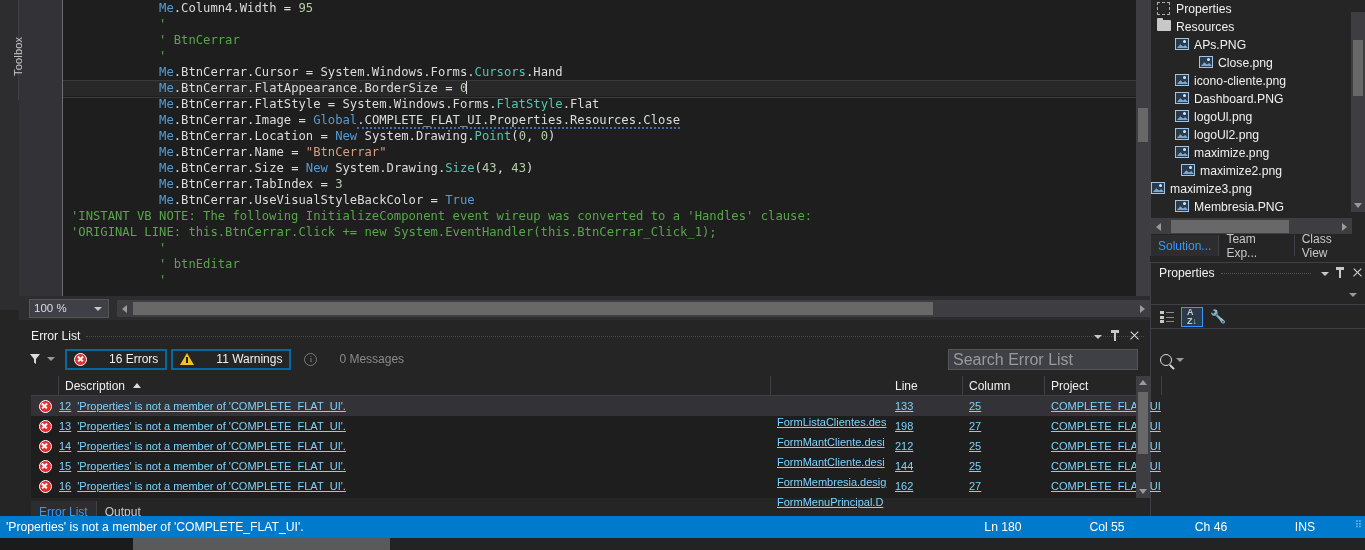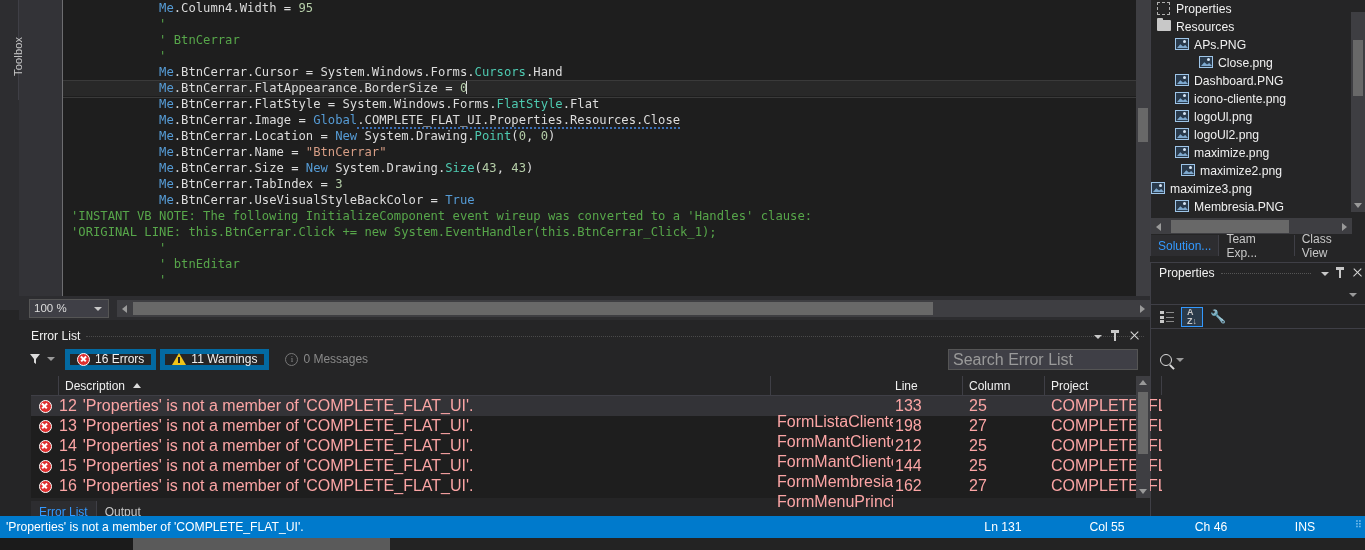--- a/index.html
+++ b/index.html
@@ -234,22 +234,22 @@
   .el-toolbar {
     height: 26px; display: flex; align-items: center; padding-left: 10px; gap: 4px;
   }
   .funnel { width: 12px; height: 12px; }
   .funnel svg { display: block; }
   .sm-caret {
     width: 0; height: 0; border-left: 4px solid transparent;
     border-right: 4px solid transparent; border-top: 4px solid #9a9a9a; margin: 0 6px 0 2px;
   }
   .pill {
-    height: 21px; display: flex; align-items: center; gap: 5px;
-    padding: 0 7px; border: 5px solid #0369a1; color: #f0f0f0; font-size: 12px;
+    height: 21px; display: flex; align-items: center; gap: 22px;
+    padding: 0 7px; border: 2px solid #0369a1; color: #f0f0f0; font-size: 12px;
   }
   .pill.off { border-color: transparent; color: #8a8a8a; }
   .err-dot {
     width: 13px; height: 13px; border-radius: 50%; background: #e03030;
     position: relative; flex: 0 0 13px; border: 1.5px solid #fff;
   }
   .err-dot::before, .err-dot::after {
     content: ""; position: absolute; left: 1.5px; top: 4.3px;
     width: 7px; height: 1.6px; background: #fff;
   }
@@ -304,21 +304,21 @@
     display: flex; align-items: center; padding-left: 6px;
     border-right: 1px solid #3f3f46; position: relative;
   }
   .gh .sortarrow {
     width: 0; height: 0; margin-left: 8px;
     border-left: 4px solid transparent; border-right: 4px solid transparent;
     border-bottom: 5px solid #dcdcdc;
   }
   .grow {
     display: flex; height: 20px; align-items: center;
-    color: #fca5a5; font-size: 16px; white-space: nowrap;
+    color: #7dd3fc; font-size: 11px; white-space: nowrap; text-decoration: underline;
   }
   .grow.sel { background: #333337; }
   .c-icon  { width: 28px; display: flex; align-items: center; justify-content: center; flex: 0 0 28px; }
   .c-desc  { flex: 0 0 712px; overflow: hidden; text-overflow: ellipsis; padding-right: 4px; }
   .c-file  { flex: 0 0 122px; overflow: hidden; padding-left: 6px; margin-top: 32px; }
   .c-line  { flex: 0 0 70px; padding-left: 2px; }
   .c-col   { flex: 0 0 82px; padding-left: 6px; }
   .c-proj  { flex: 0 0 117px; padding-left: 6px; overflow: hidden; }
   .grid-vscroll {
     position: absolute; right: 0; top: 0; width: 14px; height: 122px; background: #3e3e42;
@@ -421,27 +421,27 @@
         <div class="tnode" style="padding-left: 24px; margin-left: 24px;">
           <span class="ic">
             <span class="ic-img" style="display: block;"></span>
           </span>
           <span>Close.png</span>
         </div>
         <div class="tnode" style="padding-left: 24px;">
           <span class="ic">
             <span class="ic-img" style="display: block;"></span>
           </span>
+          <span>icono-cliente.png</span>
+        </div>
+        <div class="tnode" style="padding-left: 24px;">
+          <span class="ic">
+            <span class="ic-img" style="display: block;"></span>
+          </span>
           <span>Dashboard.PNG</span>
-        </div>
-        <div class="tnode" style="padding-left: 24px;">
-          <span class="ic">
-            <span class="ic-img" style="display: block;"></span>
-          </span>
-          <span>icono-cliente.png</span>
         </div>
         <div class="tnode" style="padding-left: 24px;">
           <span class="ic">
             <span class="ic-img" style="display: block;"></span>
           </span>
           <span>logoUl.png</span>
         </div>
         <div class="tnode" style="padding-left: 24px;">
           <span class="ic">
             <span class="ic-img" style="display: block;"></span>
@@ -648,21 +648,21 @@
 
     <div class="el-tabs" id="el-tabs">
         <div class="el-tab active">Error List</div>
         <div class="el-tab">Output</div>
       </div>
   </div>
 
   <div class="statusbar">
     <span class="sb-msg">'Properties' is not a member of 'COMPLETE_FLAT_UI'.</span>
     <span class="sb-right">
-      <span class="sb-cell">Ln 131</span>
+      <span class="sb-cell">Ln 180</span>
       <span class="sb-cell">Col 55</span>
       <span class="sb-cell">Ch 46</span>
       <span class="sb-cell" style="width:84px">INS</span>
       <span class="sb-grip"></span>
     </span>
   </div>
 
   <div class="taskbar">
     <div class="tb-seg1"></div>
     <div class="tb-seg2"></div>

